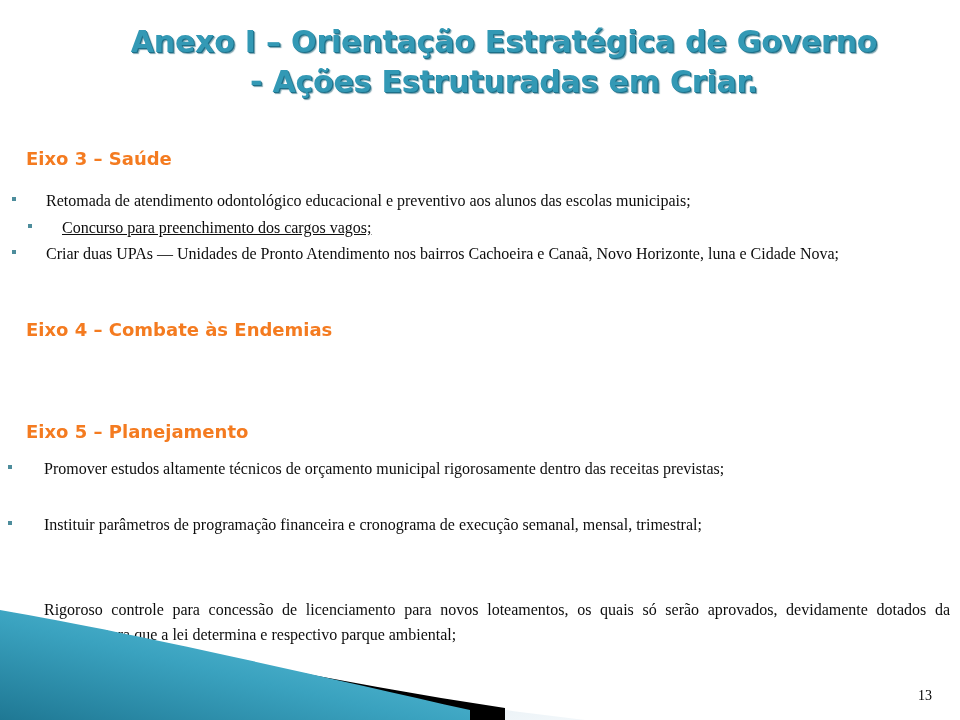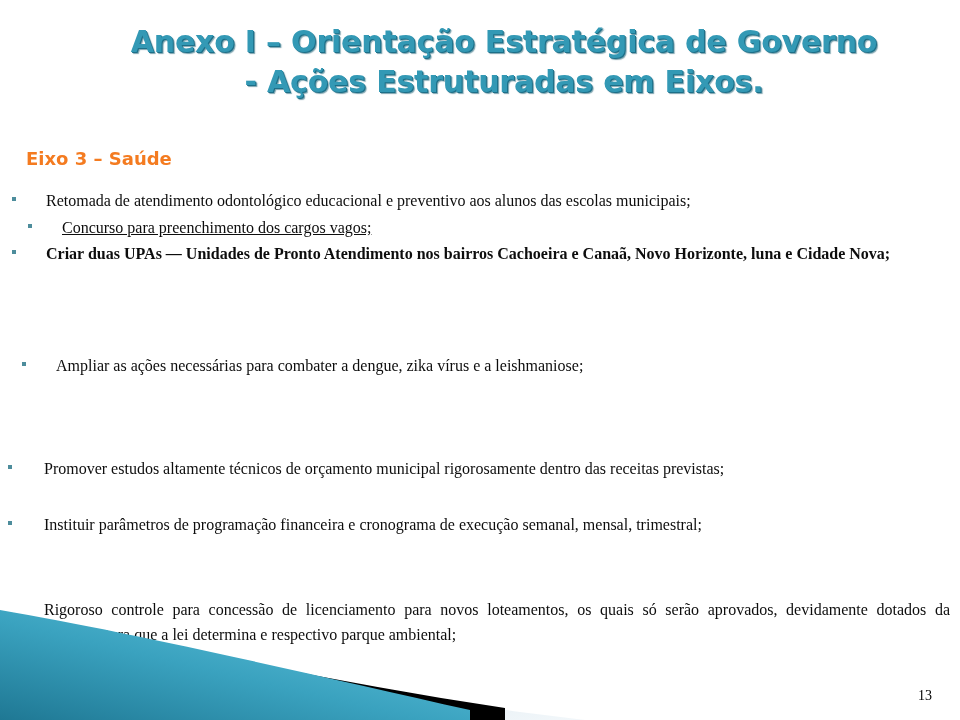--- a/index.html
+++ b/index.html
@@ -73,21 +73,21 @@
     display: block;
   }
   .just .btext { text-align: justify; text-justify: inter-word; }
 
   
   #b31 { left: 12px; top: 188px; width: 938px; }
   #b31 .btext { margin-left: 34px; }
   #b32 { left: 28px; top: 215px; width: 938px; text-decoration: underline; }
   #b32 .btext { margin-left: 34px; }
   #b33 { left: 12px; top: 241px; width: 938px; }
-  #b33 .btext { margin-left: 34px; font-weight: bold; }
+  #b33 .btext { margin-left: 34px; }
 
   
   #b41 { left: 22px; top: 353px; width: 920px; }
   #b41 .btext { margin-left: 34px; }
 
   
   #b51 { left: 8px; top: 456px; width: 942px; }
   #b51 .btext { margin-left: 36px; }
   #b52 { left: 8px; top: 512px; width: 942px; }
   #b52 .btext { margin-left: 36px; }
@@ -116,46 +116,44 @@
     color: #000000;
   }
 </style>
 </head>
 <body>
 
 <div id="slide">
 
   <div class="slide-title">
     <span class="tline">Anexo I – Orientação Estratégica de Governo</span>
-    <span class="tline">- Ações Estruturadas em Eixos.</span>
+    <span class="tline">- Ações Estruturadas em Criar.</span>
   </div>
 
   <div class="eixo-head" id="head-3">Eixo 3 – Saúde</div>
 
   <div class="bullet" id="b31">
     <span class="marker"></span>
     <span class="btext">Retomada de atendimento odontológico educacional e preventivo aos alunos das escolas municipais;</span>
   </div>
 
   <div class="bullet" id="b32">
     <span class="marker"></span>
     <span class="btext">Concurso para preenchimento dos cargos vagos;</span>
   </div>
 
   <div class="bullet" id="b33">
     <span class="marker"></span>
     <span class="btext">Criar duas UPAs — Unidades de Pronto Atendimento nos bairros Cachoeira e Canaã, Novo Horizonte, luna e Cidade Nova;</span>
   </div>
 
+  <div class="eixo-head" id="head-4">Eixo 4 – Combate às Endemias</div>
 
-  <div class="bullet" id="b41">
-    <span class="marker"></span>
-    <span class="btext">Ampliar as ações necessárias para combater a dengue, zika vírus e a leishmaniose;</span>
-  </div>
 
+  <div class="eixo-head" id="head-5">Eixo 5 – Planejamento</div>
 
   <div class="bullet just" id="b51">
     <span class="marker"></span>
     <span class="btext">Promover estudos altamente técnicos de orçamento municipal rigorosamente dentro das receitas previstas;</span>
   </div>
 
   <div class="bullet" id="b52">
     <span class="marker"></span>
     <span class="btext">Instituir parâmetros de programação financeira e cronograma de execução semanal, mensal, trimestral;</span>
   </div>

